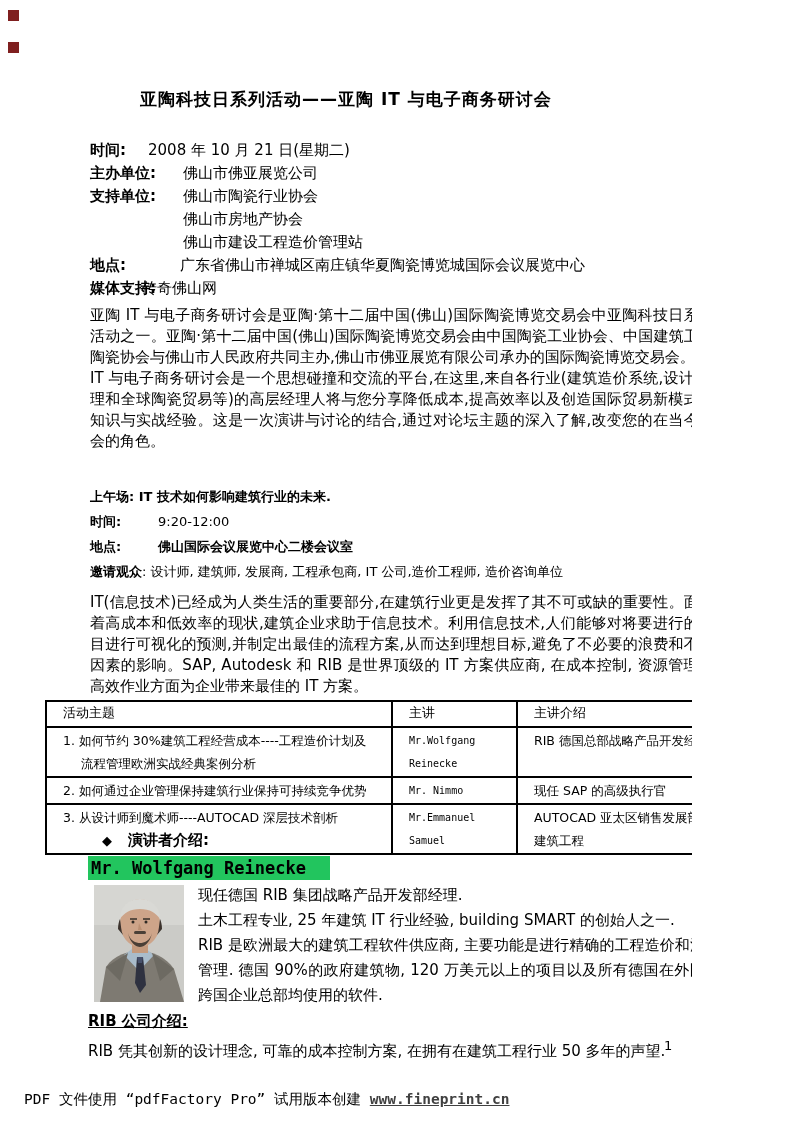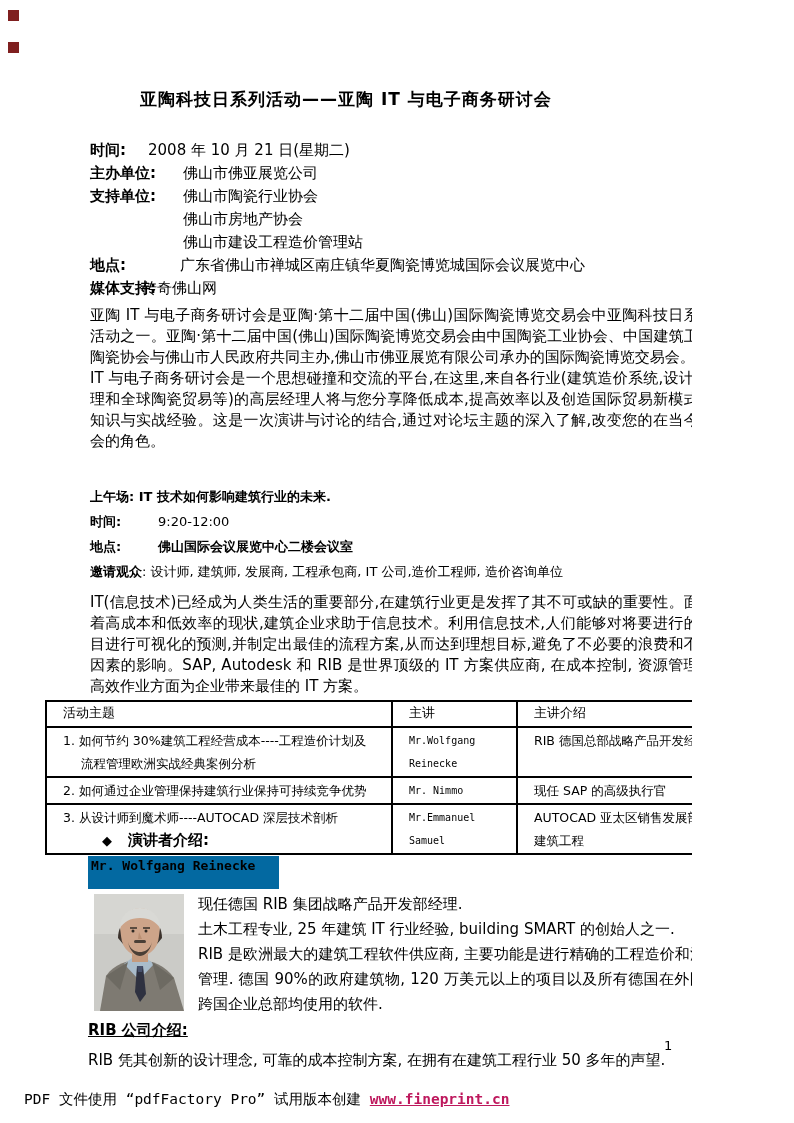--- a/index.html
+++ b/index.html
@@ -38,31 +38,31 @@
         font-weight:normal;font-size:12.5px;}
   th{height:22px;line-height:20px;font-size:13px;}
   td{line-height:23px;}
   .topic{margin:0;padding-left:18px;text-indent:-18px;}
   .mono{font-family:"DejaVu Sans Mono",monospace;font-size:10px;line-height:23px;}
   tr.r1 td{height:46px;}
   
   .speakers{position:absolute;top:831px;left:88px;width:632px;font-size:15px;}
   .sec-title{margin:0 0 4px 14px;font-weight:bold;}
   .sec-title .dia{font-size:13px;margin-right:16px;}
-  .spk-name{display:inline-block;background:#0369a1;font-family:"DejaVu Sans Mono",monospace;
-            font-weight:bold;font-size:13px;padding:2px 24px 16px 3px;margin:2px 0 3px 0;}
+  .spk-name{display:inline-block;background:#22c55e;font-family:"DejaVu Sans Mono",monospace;
+            font-weight:bold;font-size:17px;padding:2px 24px 2px 3px;margin:2px 0 3px 0;}
   .bio{overflow:hidden;}
   .photo{float:left;width:90px;height:117px;margin:2px 14px 4px 6px;}
   .bio p{margin:0;line-height:25px;text-align:justify;}
   .rib-h{font-weight:bold;text-decoration:underline;line-height:27px !important;}
   .rib-line{clear:both;margin-top:4px;line-height:25px;}
   .pagenum{position:absolute;top:1038px;left:664px;font-size:13px;}
   .footer{position:absolute;top:1090px;left:24px;font-family:"DejaVu Sans Mono",monospace;
           font-size:14.5px;}
-  .footer a{color:#be185d;text-decoration:underline;font-weight:bold;}
+  .footer a{color:#404040;text-decoration:underline;font-weight:bold;}
 </style>
 </head>
 <body>
 
 <div class="page">
 
   <div id="marker1" class="marker"></div>
   <div id="marker2" class="marker"></div>
 
   <div class="title">亚陶科技日系列活动——亚陶 IT 与电子商务研讨会</div>

